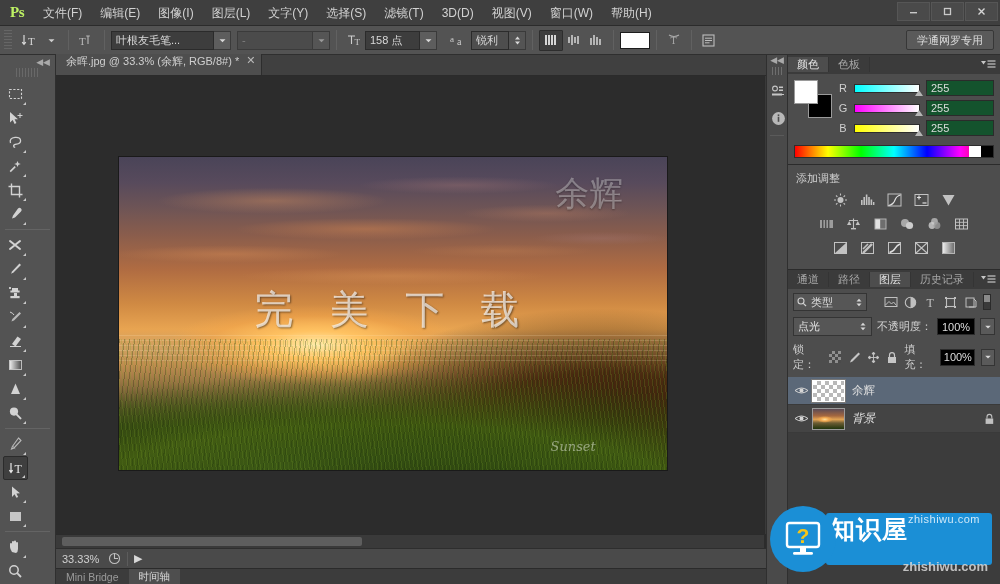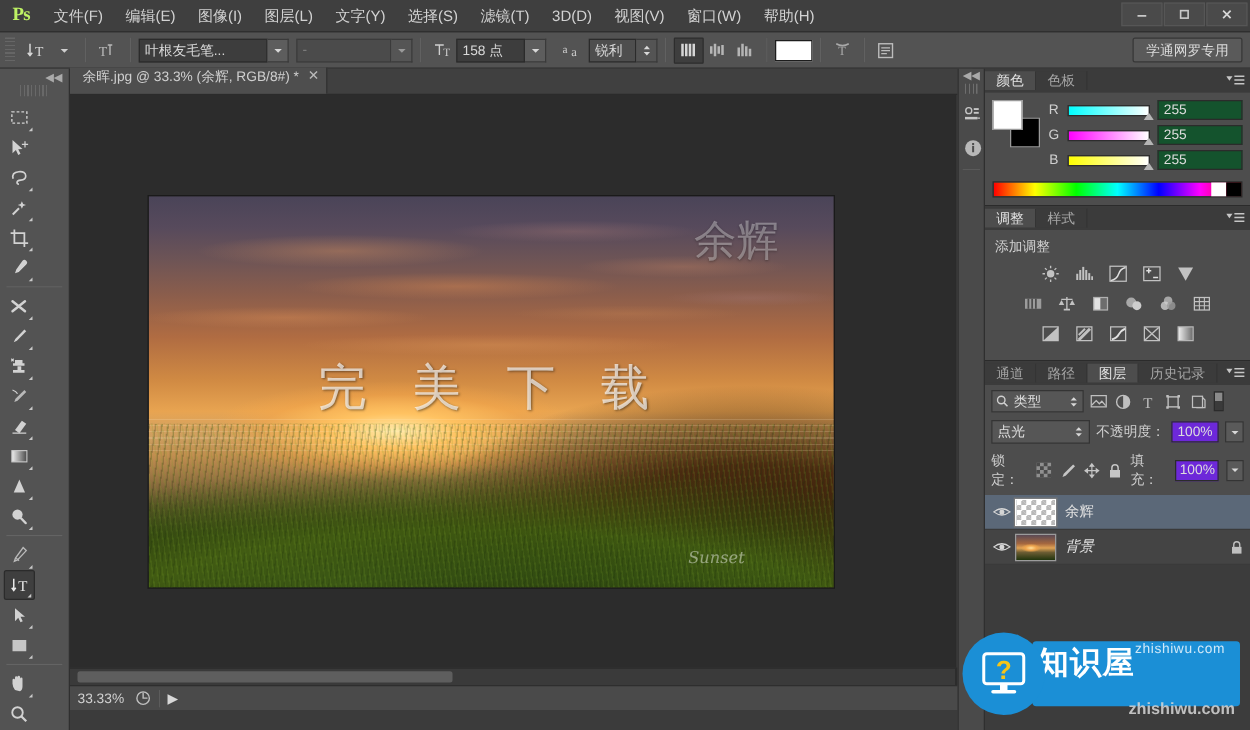--- a/index.html
+++ b/index.html
@@ -216,31 +216,31 @@
      background:linear-gradient(to right,#ff0000,#ffff00,#00ff00,#00ffff,#0000ff,#ff00ff,#ff0000);}
   .spectrum .wbox { position:absolute; right:12px; top:0; bottom:0; width:12px; background:#fff;}
   .spectrum .bbox { position:absolute; right:0; top:0; bottom:0; width:12px; background:#000;}
 
   
   .adjlabel { font-size:11px; color:#d0d0d0; margin:2px 0 5px 2px; }
   .adjrow { display:flex; justify-content:center; gap:8px; margin-bottom:7px; }
   .adjicon { width:19px; height:17px; display:flex; align-items:center; justify-content:center; color:#c2c2c2; }
 
   
-  .filterrow { display:flex; align-items:center; gap:0; padding:4px 5px; }
+  .filterrow { display:flex; align-items:center; gap:12px; padding:4px 5px; }
   .fcombo { width:74px; height:18px; background:#565656; border:1px solid #343434; display:flex; align-items:center;
             gap:4px; padding:0 3px; font-size:11px; color:#ddd; }
   .ficons { display:flex; gap:5px; margin-left:4px; align-items:center; }
   .ficon { width:15px; height:15px; display:flex; align-items:center; justify-content:center; color:#c0c0c0; }
   .ftoggle { width:8px; height:16px; background:linear-gradient(to bottom,#8a8a8a 0 50%,#3a3a3a 50% 100%); border:1px solid #2b2b2b;}
   .blendrow { display:flex; align-items:center; gap:5px; padding:2px 5px 4px 5px; }
   .blendsel { flex:1; height:19px; background:#565656; border:1px solid #343434; display:flex; align-items:center;
               justify-content:space-between; padding:0 4px; font-size:11px; color:#e0e0e0;}
   .opalabel { font-size:11px; color:#d0d0d0; }
-  .opaval { width:38px; height:17px; background:#6d28d9; border:1px solid #2b2b2b; color:#ddd; font-size:11px;
+  .opaval { width:38px; height:17px; background:#000000; border:1px solid #2b2b2b; color:#ddd; font-size:11px;
             display:flex; align-items:center; justify-content:center;}
   .opaarrow { width:15px; height:17px; background:#5a5a5a; border:1px solid #343434; display:flex;
               align-items:center; justify-content:center;}
   .lockrow { display:flex; align-items:center; gap:6px; padding:2px 5px 5px 5px; font-size:11px; color:#d0d0d0; }
   .lockicon { width:14px; height:14px; display:flex; align-items:center; justify-content:center; color:#c6c6c6;}
   .layerlist { background:#444444; }
   .layerrow { height:28px; display:flex; align-items:center; border-bottom:1px solid #3a3a3a; padding-left:2px; }
   .layerrow.selected { background:#5b6878; }
   .eye { width:22px; display:flex; align-items:center; justify-content:center; color:#c9c9c9; }
   .thumb { width:33px; height:22px; border:1px solid #9b9b9b; margin-right:7px; }
@@ -641,20 +641,24 @@
     <div style="display:flex;align-items:center">
       <svg width="13" height="13" viewBox="0 0 13 13">
           <circle cx="6.5" cy="6.5" r="5" fill="none" stroke="#c0c0c0" stroke-width="1.1"></circle>
           <path d="M6.5 2 v4.5 h3.5" stroke="#c0c0c0" stroke-width="1.1" fill="none"></path>
         </svg>
     </div>
     <div class="st-sep"></div>
     <div class="st-arrow">▶</div>
   </div>
 
+  <div class="bottomtabs">
+    <div class="btab">Mini Bridge</div>
+    <div class="btab active">时间轴</div>
+  </div>
 
   <div class="rail">
     <div class="rail-head">◀◀</div>
     <div class="rail-grip"></div>
     <div class="rail-btn">
       <svg width="16" height="16" viewBox="0 0 16 16">
         <circle cx="5" cy="4.5" r="2.4" fill="none" stroke="#c6c6c6" stroke-width="1.1"></circle>
         <rect x="9" y="2.5" width="4" height="1.5" fill="#c6c6c6"></rect>
         <rect x="9" y="5.5" width="4" height="1.5" fill="#c6c6c6"></rect>
         <rect x="2" y="9.5" width="10" height="2" fill="#c6c6c6"></rect>
@@ -719,34 +723,20 @@
           </div>
         </div>
         <div class="spectrum">
           <div class="wbox"></div>
           <div class="bbox"></div>
         </div>
       </div>
     </div>
 
     <div class="panel">
-      <div class="ptabs">
-        <div class="ptab active">调整</div>
-        <div class="ptab">样式</div>
-        <div class="pmenu">
-          <svg width="15" height="11" viewBox="0 0 15 11">
-            <path d="M0 2 L5 2 L2.5 5.5 Z" fill="#c6c6c6"></path>
-            <g stroke="#c6c6c6" stroke-width="1.2">
-                <path d="M6.5 2 h8"></path>
-                <path d="M6.5 5 h8"></path>
-                <path d="M6.5 8 h8"></path>
-              </g>
-          </svg>
-        </div>
-      </div>
       <div class="pbody" style="padding:4px 6px 6px 6px">
         <div class="adjlabel">添加调整</div>
         <div class="adjrow">
           <div class="adjicon">
             <svg width="17" height="16" viewBox="0 0 17 16">
                 <circle cx="8.5" cy="8" r="3" fill="#c2c2c2"></circle>
               <g stroke="#c2c2c2" stroke-width="1.1">
                   <path d="M8.5 1.5 v2"></path>
                   <path d="M8.5 12.5 v2"></path>
                   <path d="M2 8 h2"></path>

